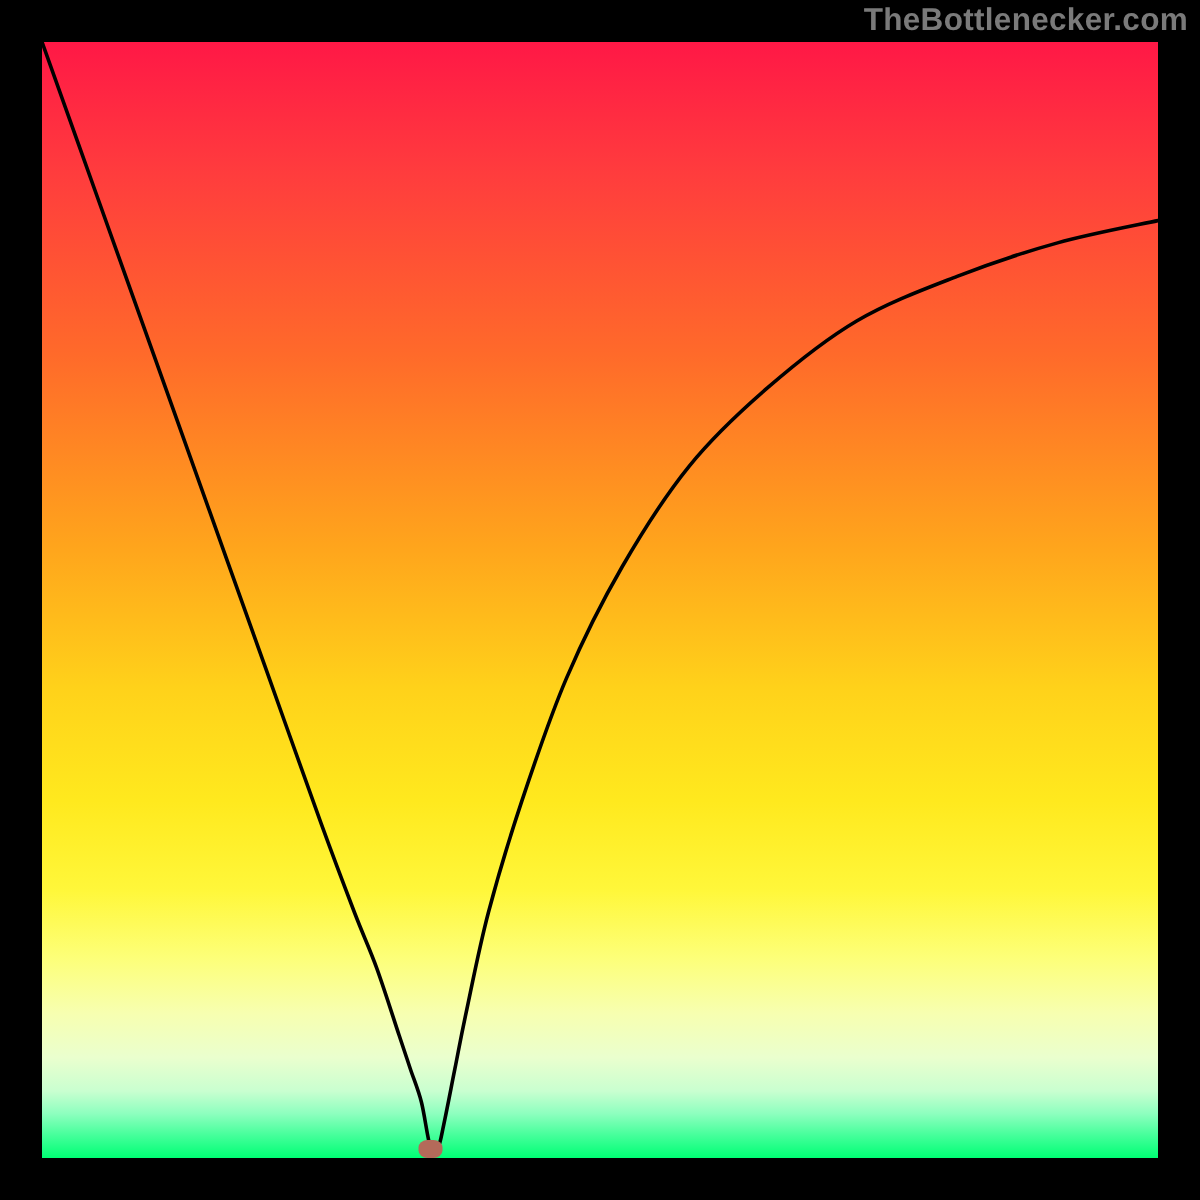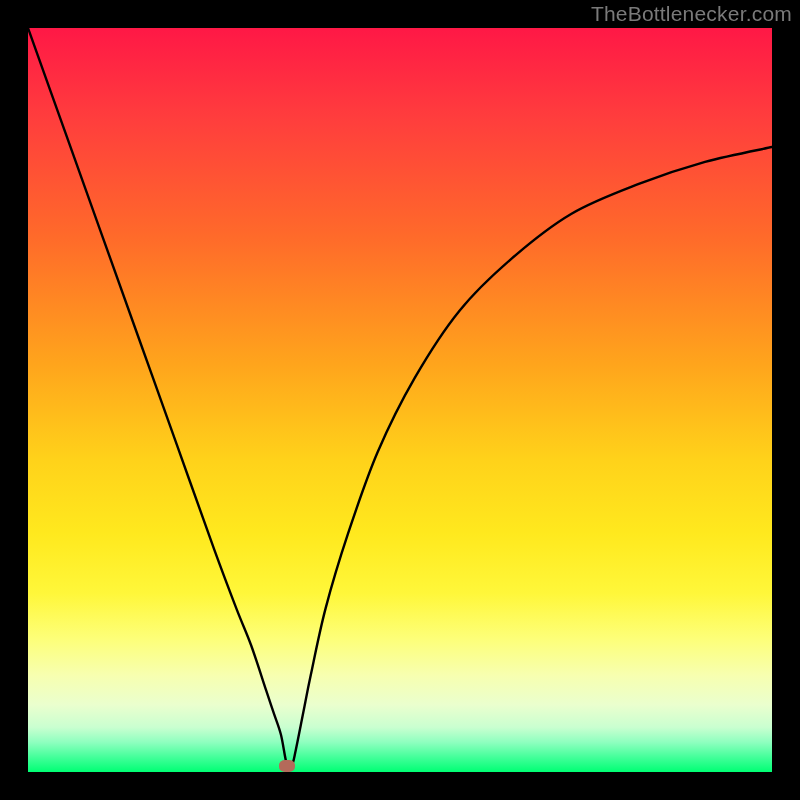--- a/index.html
+++ b/index.html
@@ -55,21 +55,21 @@
     height: 12px;
     border-radius: 6px / 5px;
     background: #b46a5a;
     transform: translate(-50%, -50%);
   }
   .watermark {
     position: absolute;
     top: 2px;
     right: 8px;
     font-size: 21px;
-    font-weight: 400;
+    font-weight: 700;
     color: #7a7a7a;
     letter-spacing: 0.2px;
     user-select: none;
   }
 </style>
 </head>
 <body>
 
 <div class="frame">
   <div class="plot">

